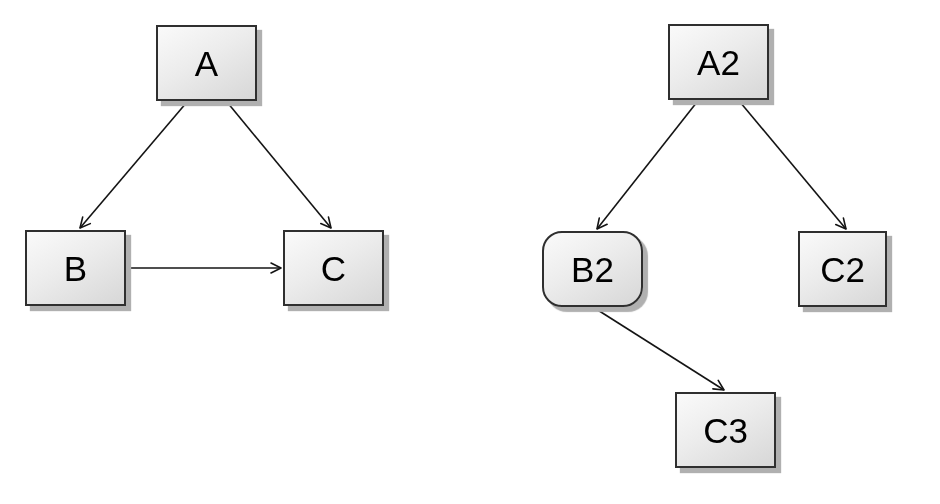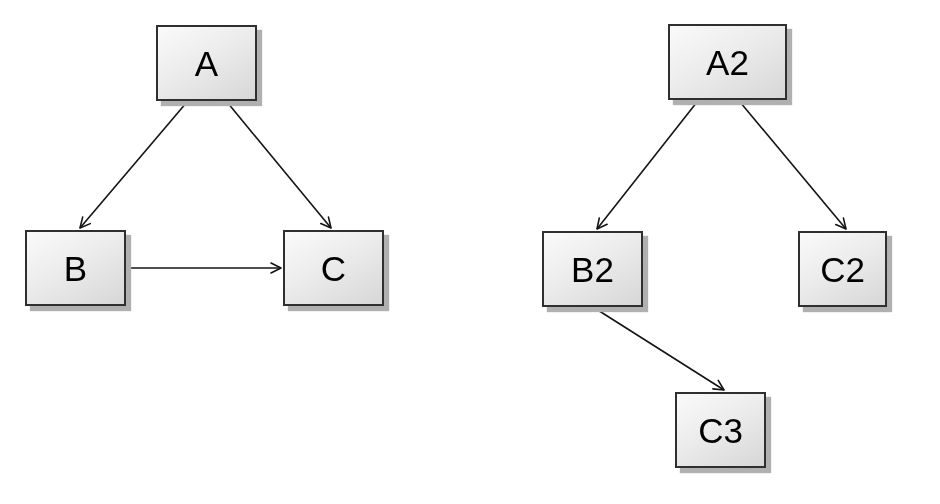--- a/index.html
+++ b/index.html
@@ -76,26 +76,26 @@
   <div id="nodes-layer">
       <div class="node" style="left: 156px; top: 25px; width: 101px; height: 76px;">
         <span class="node-label">A</span>
       </div>
       <div class="node" style="left: 25px; top: 230px; width: 101px; height: 76px;">
         <span class="node-label">B</span>
       </div>
       <div class="node" style="left: 283px; top: 230px; width: 101px; height: 76px;">
         <span class="node-label">C</span>
       </div>
-      <div class="node" style="left: 668px; top: 24px; width: 119px; height: 76px;">
+      <div class="node" style="left: 668px; top: 24px; width: 101px; height: 76px;">
         <span class="node-label">A2</span>
       </div>
-      <div class="node" style="left: 542px; top: 231px; width: 101px; height: 76px;">
+      <div class="node" style="left: 542px; top: 231px; width: 101px; height: 76px; border-radius: 20px;">
         <span class="node-label">B2</span>
       </div>
       <div class="node" style="left: 798px; top: 231px; width: 89px; height: 76px;">
         <span class="node-label">C2</span>
       </div>
-      <div class="node" style="left: 675px; top: 392px; width: 91px; height: 76px;">
+      <div class="node" style="left: 675px; top: 392px; width: 101px; height: 76px;">
         <span class="node-label">C3</span>
       </div>
     </div>
 </div>
 
 </body></html>

